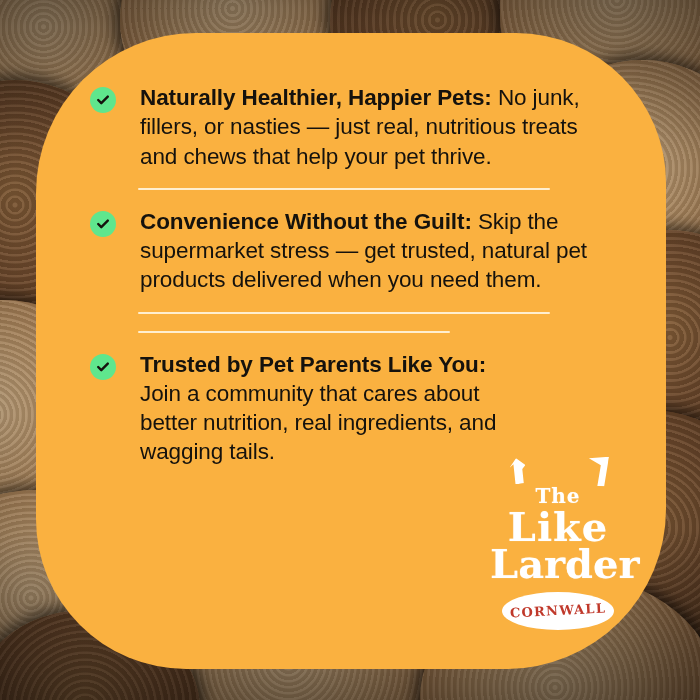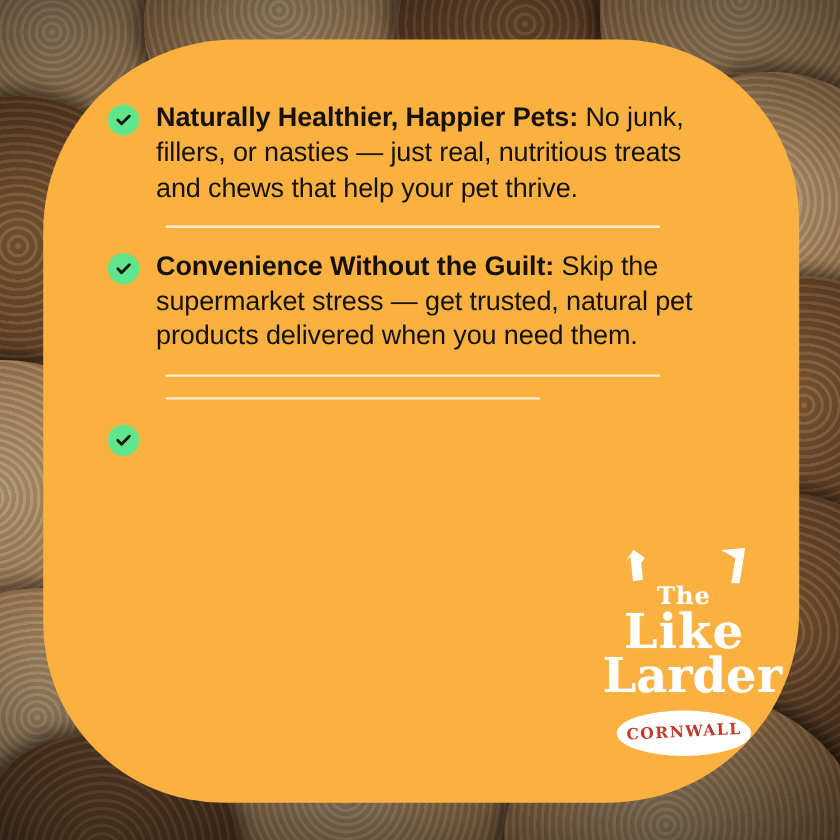--- a/index.html
+++ b/index.html
@@ -78,21 +78,21 @@
   }
 
   .bullets {
     position: relative;
     z-index: 2;
   }
 
   .bullet {
     display: flex;
     align-items: flex-start;
-    gap: 14px;
+    gap: 24px;
   }
 
   .check-wrap {
     flex: 0 0 auto;
     width: 26px;
     height: 26px;
     margin-top: 4px;
   }
   .check-circle {
     width: 26px;
@@ -123,21 +123,21 @@
     margin: 17px 0 17px 48px;
     opacity: 0.92;
   }
   .divider.d1 { width: 412px; }
   .divider.d2 { width: 412px; }
   .divider.d3 { width: 312px; }
 
   
   #logo {
     position: absolute;
-    right: 28px;
+    right: 40px;
     bottom: 33px;
     width: 136px;
     height: 180px;
     z-index: 3;
     color: #ffffff;
     text-align: center;
   }
   .ears {
     position: relative;
     height: 30px;
@@ -251,20 +251,21 @@
     <div class="divider d3"></div>
 
     <div class="bullet">
       <div class="check-wrap">
         <div class="check-circle">
           <svg width="16" height="16" viewBox="0 0 16 16" aria-hidden="true">
             <path d="M3.2 8.0 L6.3 11.2 L12.8 4.6" fill="none" stroke="#15120d" stroke-width="2.4" stroke-linecap="round" stroke-linejoin="round"></path>
           </svg>
         </div>
       </div>
+      <p class="bullet-text" style="max-width:368px;"><span class="lead">Trusted by Pet Parents Like You:</span><span> Join a community that cares about better nutrition, real ingredients, and wagging tails.</span></p>
     </div>
 
   </div>
 
   <div id="logo">
     <div class="ears">
       <div class="ear left"></div>
       <div class="ear right"></div>
     </div>
     <div class="logo-line logo-the">The</div>

